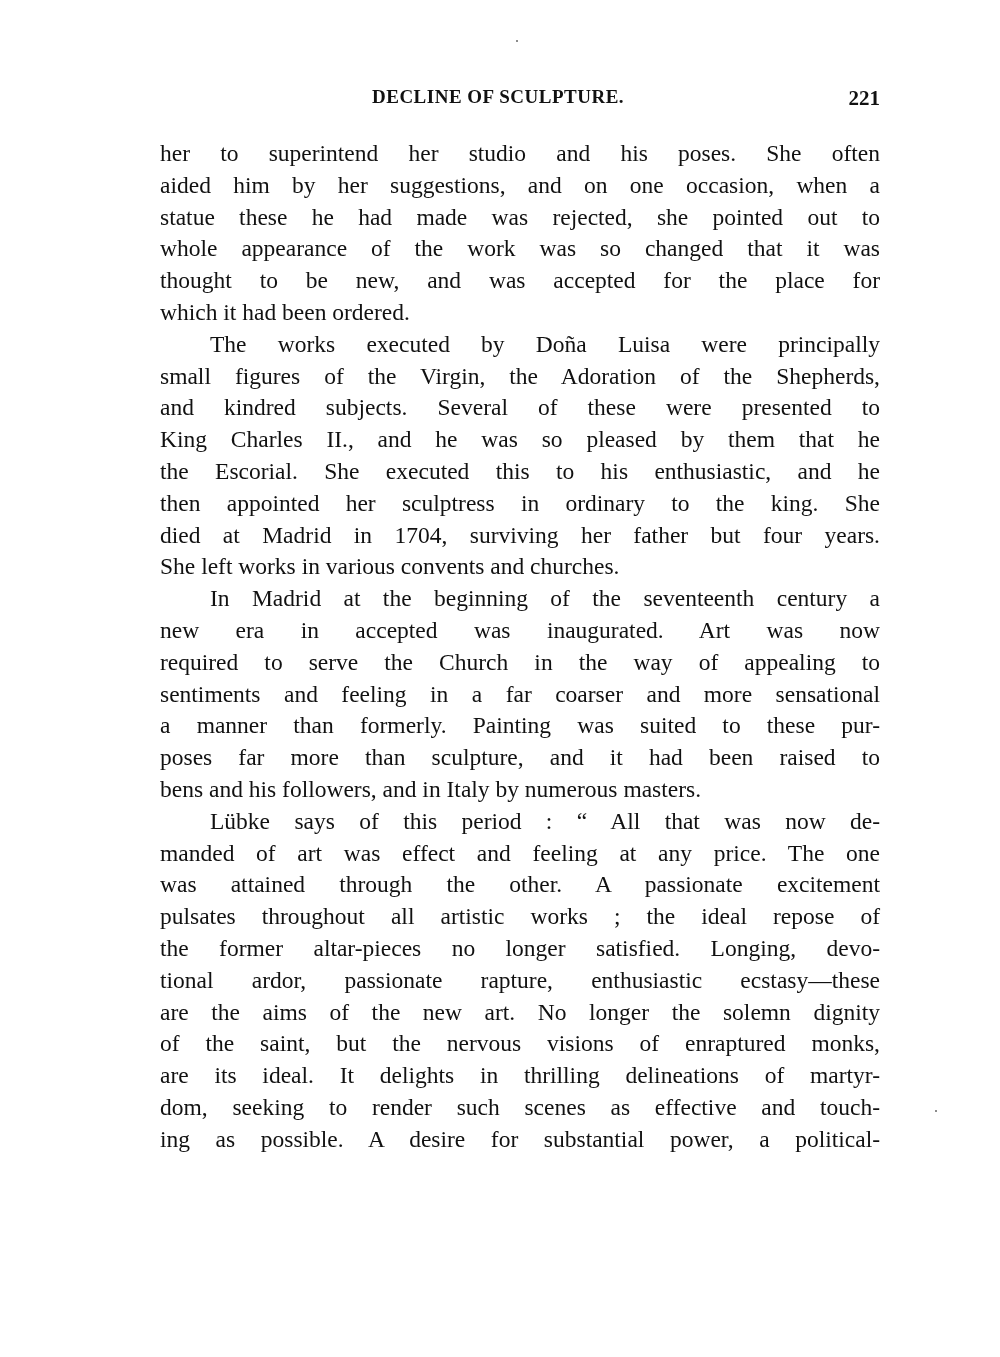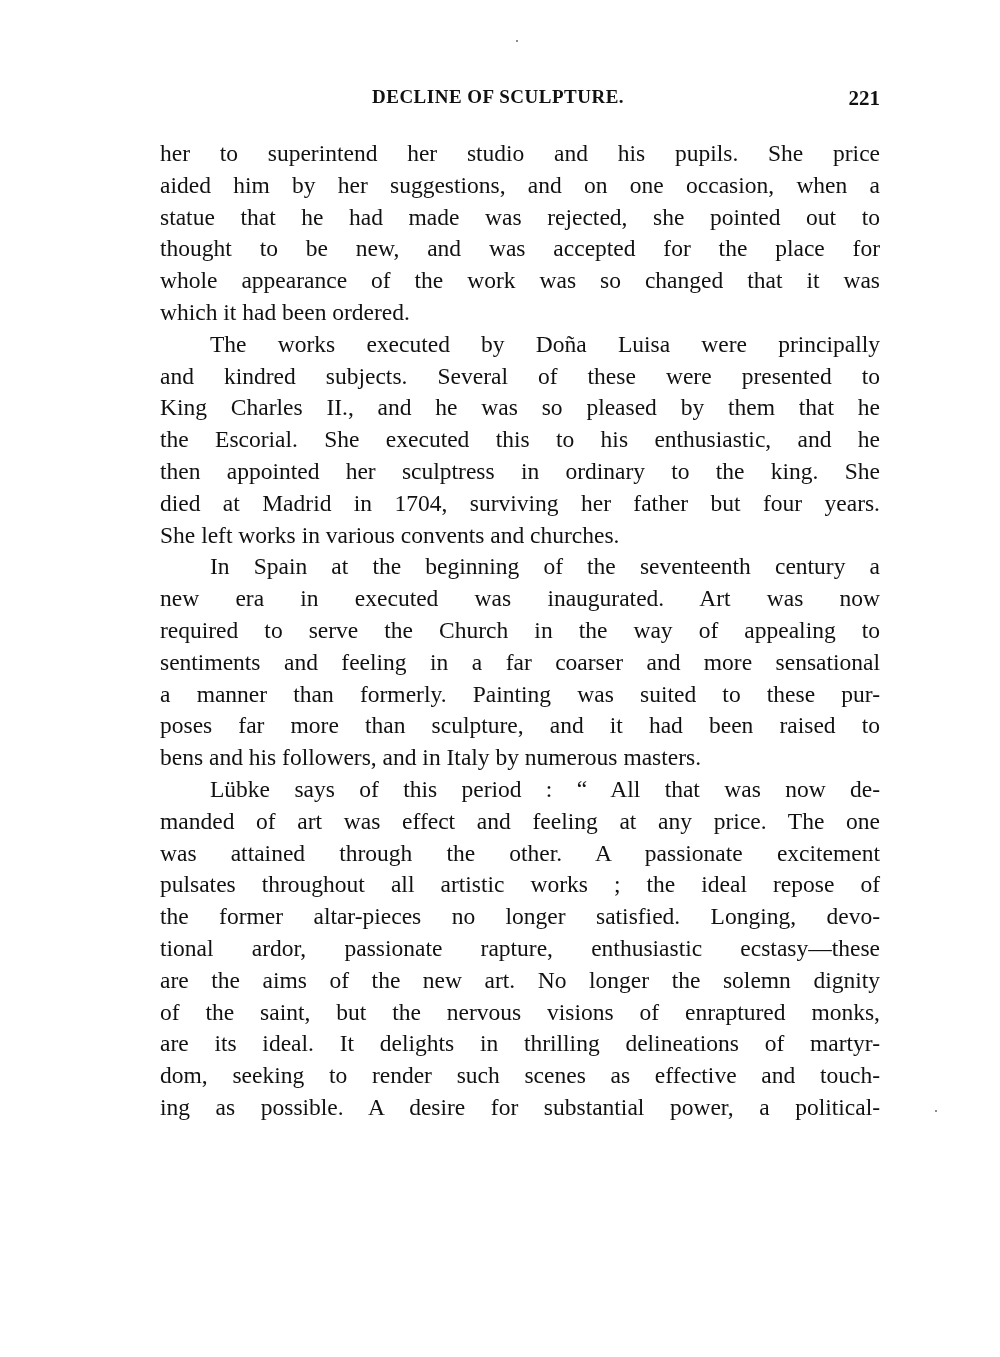--- a/index.html
+++ b/index.html
@@ -40,39 +40,40 @@
   <div class="running-head">
     <span class="running-title">DECLINE OF SCULPTURE.</span>
     <span class="page-number">221</span>
   </div>
 
   <div class="speck" style="left:516px; top:40px;"></div>
   <div class="speck" style="left:935px; top:1110px;"></div>
 
   <div class="body-text" id="body-text">
       <div>
-        <div class="line">her to superintend her studio and his pupils.  She price</div>
+        <div class="line">her to superintend her studio and his poses.  She often</div>
         <div class="line">aided him by her suggestions, and on one occasion, when a</div>
-        <div class="line">statue that he had made was rejected, she pointed out to</div>
+        <div class="line">statue these he had made was rejected, she pointed out to</div>
+        <div class="line">whole appearance of the work was so changed that it was</div>
         <div class="line">thought to be new, and was accepted for the place for</div>
-        <div class="line">whole appearance of the work was so changed that it was</div>
         <div class="line last">which it had been ordered.</div>
       </div>
       <div>
         <div class="line indent">The works executed by Doña Luisa were principally</div>
+        <div class="line">small figures of the Virgin, the Adoration of the Shepherds,</div>
         <div class="line">and kindred subjects.  Several of these were presented to</div>
         <div class="line">King Charles II., and he was so pleased by them that he</div>
         <div class="line">the Escorial.  She executed this to his enthusiastic, and he</div>
         <div class="line">then appointed her sculptress in ordinary to the king.  She</div>
         <div class="line">died at Madrid in 1704, surviving her father but four years.</div>
         <div class="line last">She left works in various convents and churches.</div>
       </div>
       <div>
-        <div class="line indent">In Spain at the beginning of the seventeenth century a</div>
-        <div class="line">new era in executed was inaugurated.  Art was now</div>
+        <div class="line indent">In Madrid at the beginning of the seventeenth century a</div>
+        <div class="line">new era in accepted was inaugurated.  Art was now</div>
         <div class="line">required to serve the Church in the way of appealing to</div>
         <div class="line">sentiments and feeling in a far coarser and more sensational</div>
         <div class="line">a manner than formerly.  Painting was suited to these pur-</div>
         <div class="line">poses far more than sculpture, and it had been raised to</div>
         <div class="line last">bens and his followers, and in Italy by numerous masters.</div>
       </div>
       <div>
         <div class="line indent">Lübke says of this period : “ All that was now de-</div>
         <div class="line">manded of art was effect and feeling at any price.  The one</div>
         <div class="line">was attained through the other.  A passionate excitement</div>

